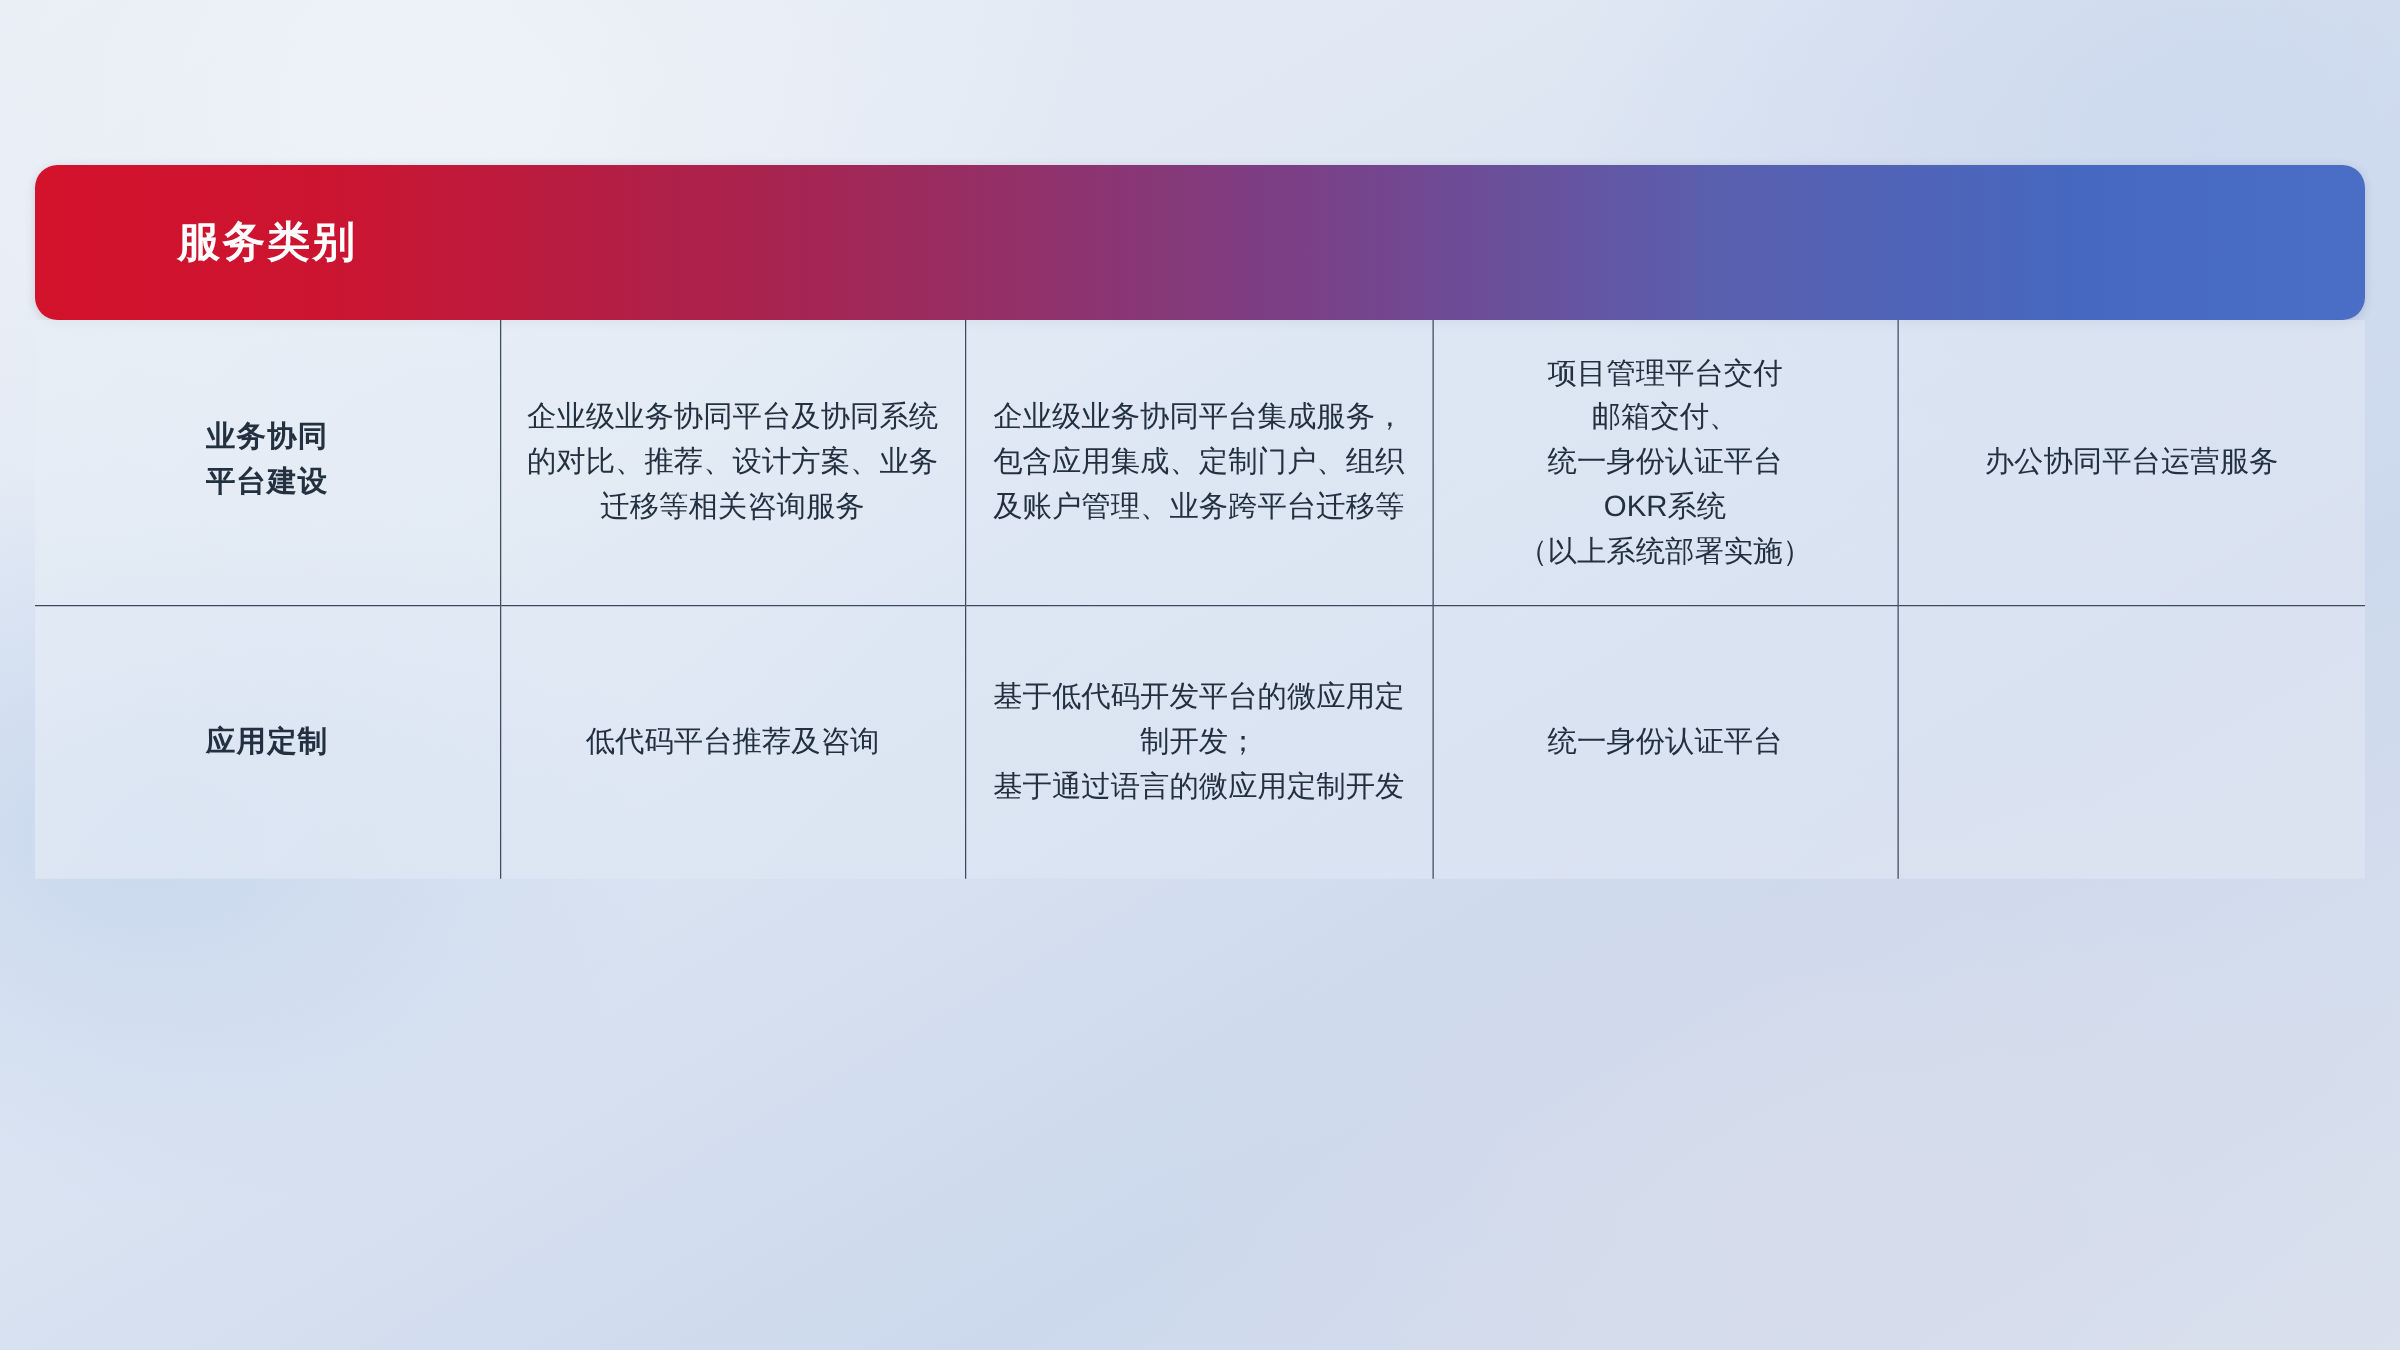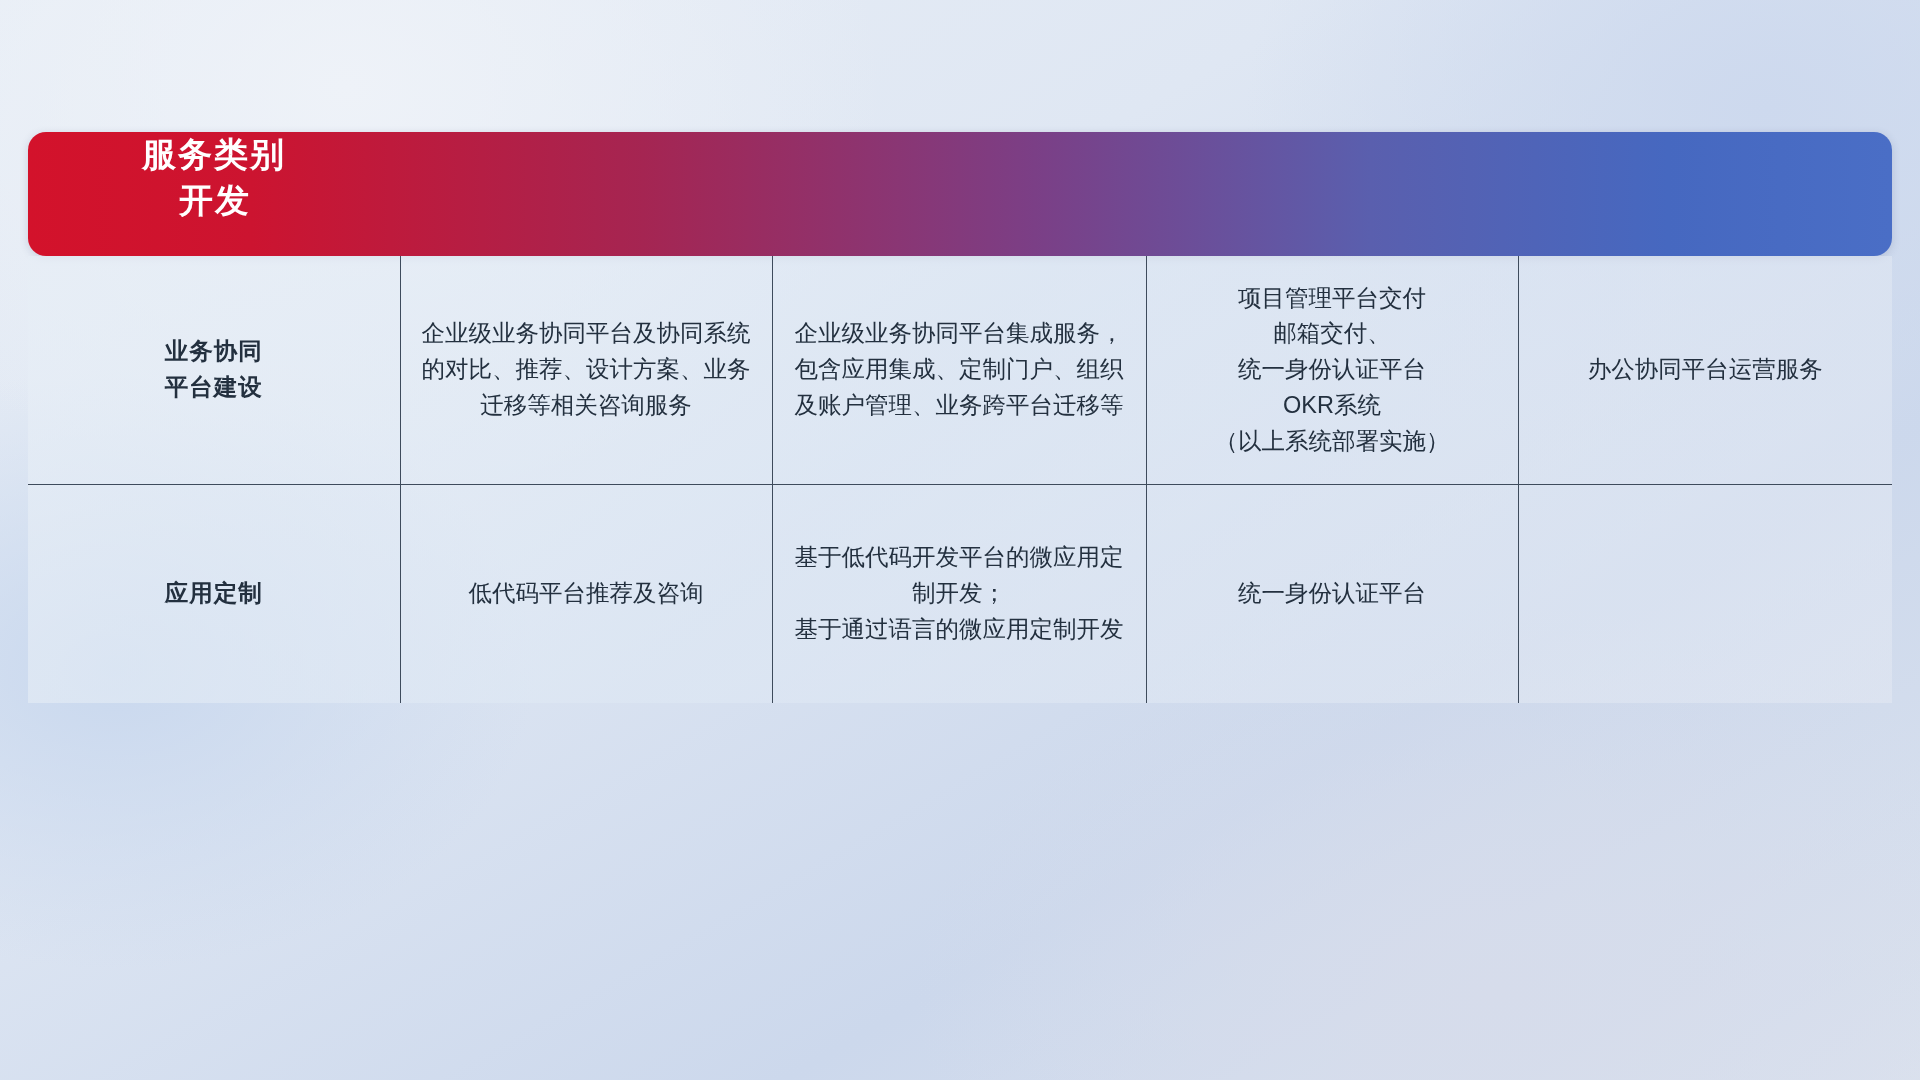--- a/index.html
+++ b/index.html
@@ -33,21 +33,20 @@
   }
 
   
   .header-bar {
     display: flex;
     height: 124px;
     border-radius: 18px;
     background: linear-gradient(90deg, #d3122b 0%, #cc1430 12%, #a52552 33%, #7b3f86 54%, #5a5fae 72%, #4668c0 88%, #4a6ec6 100%);
     box-shadow: 0 2px 8px rgba(60,70,110,0.18);
     overflow: hidden;
-    flex-direction: column;
   }
   .header-cell {
     display: flex;
     align-items: center;
     justify-content: center;
     color: #ffffff;
     font-size: 34px;
     font-weight: bold;
     letter-spacing: 2px;
   }
@@ -94,34 +93,33 @@
 </style>
 </head>
 <body>
 
 <div class="page">
 
   <div class="table-wrap">
 
     <div class="header-bar">
       <div class="header-cell" style="width:372px">服务类别</div>
-      <div class="header-cell" style="width:374px">开发</div>
     </div>
 
     <table class="body-table">
       <colgroup>
         <col style="width:372px">
         <col style="width:372px">
         <col style="width:374px">
         <col style="width:372px">
         <col style="width:374px">
       </colgroup>
       <tbody>
         <tr class="row1">
-          <td class="cat-cell" style="white-space: pre-line;">业务协同
+          <td class="cat-cell" style="white-space: pre-line; font-family: Liberation Mono, monospace;">业务协同
 平台建设</td>
           <td>企业级业务协同平台及协同系统的对比、推荐、设计方案、业务迁移等相关咨询服务</td>
           <td>企业级业务协同平台集成服务，包含应用集成、定制门户、组织及账户管理、业务跨平台迁移等</td>
           <td style="white-space: pre-line;">项目管理平台交付
 邮箱交付、
 统一身份认证平台
 OKR系统
 （以上系统部署实施）</td>
           <td>办公协同平台运营服务</td>
         </tr>

